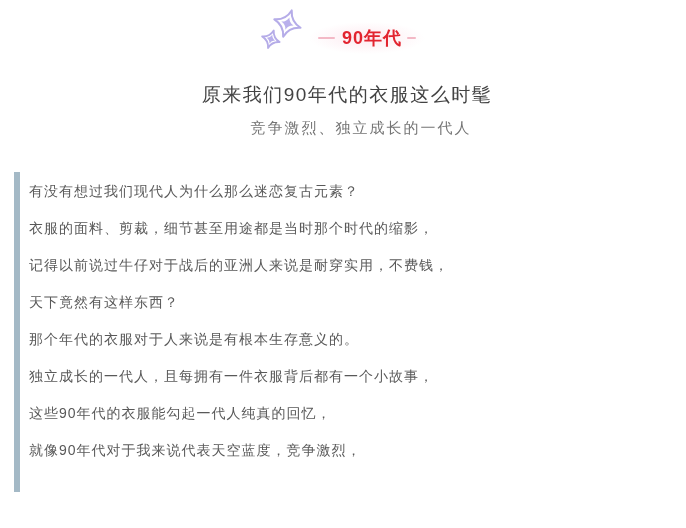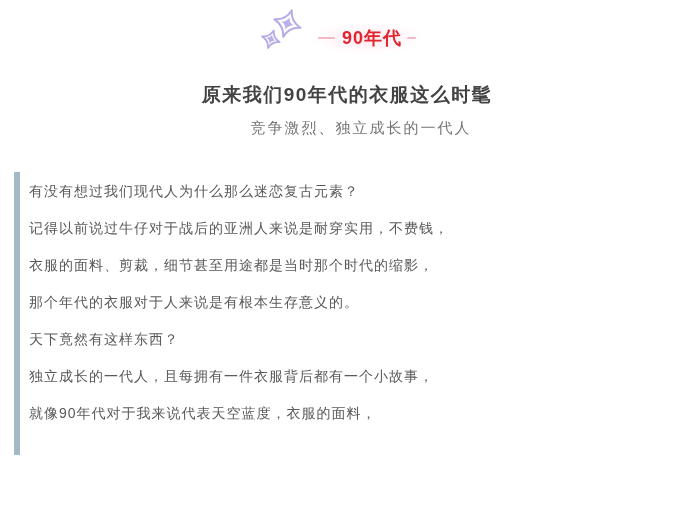--- a/index.html
+++ b/index.html
@@ -47,21 +47,21 @@
     border-radius: 1px;
   }
   .dash-left  { width: 17px; margin-right: 7px; }
   .dash-right { width: 9px;  margin-left: 5px; }
 
   
   .page-title {
     margin: 26px 0 0 8px;
     text-align: center;
     font-size: 19px;
-    font-weight: 700;
+    font-weight: 400;
     color: #434343;
     letter-spacing: 1.5px;
   }
   .page-subtitle {
     margin: 11px 0 0 0;
     text-align: center;
     font-size: 15px;
     font-weight: 400;
     color: #757575;
     letter-spacing: 2px;
@@ -107,21 +107,22 @@
       <span class="dash dash-right" style="background-color: rgb(243, 185, 198);"></span>
     </div>
   </div>
 
   <h1 class="page-title">原来我们90年代的衣服这么时髦</h1>
 
   <h2 class="page-subtitle">竞争激烈、独立成长的一代人</h2>
 
   <div class="article-body" style="border-left-color: rgb(164, 185, 198);">
     <p>有没有想过我们现代人为什么那么迷恋复古元素？</p>
+    <p>衣服的面料、剪裁，细节甚至用途都是当时那个时代的缩影，</p>
     <p>记得以前说过牛仔对于战后的亚洲人来说是耐穿实用，不费钱，</p>
-    <p>衣服的面料、剪裁，细节甚至用途都是当时那个时代的缩影，</p>
+    <p>天下竟然有这样东西？</p>
     <p>那个年代的衣服对于人来说是有根本生存意义的。</p>
-    <p>天下竟然有这样东西？</p>
     <p>独立成长的一代人，且每拥有一件衣服背后都有一个小故事，</p>
-    <p>就像90年代对于我来说代表天空蓝度，衣服的面料，</p>
+    <p>这些90年代的衣服能勾起一代人纯真的回忆，</p>
+    <p>就像90年代对于我来说代表天空蓝度，竞争激烈，</p>
   </div>
 
 </div>
 
 </body></html>

